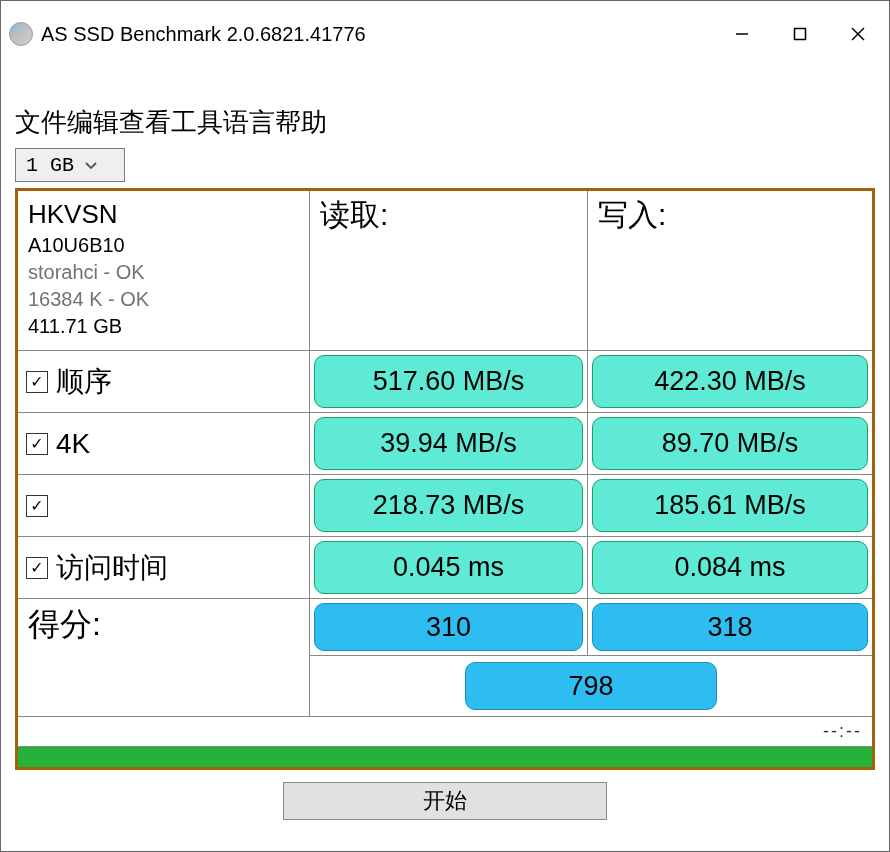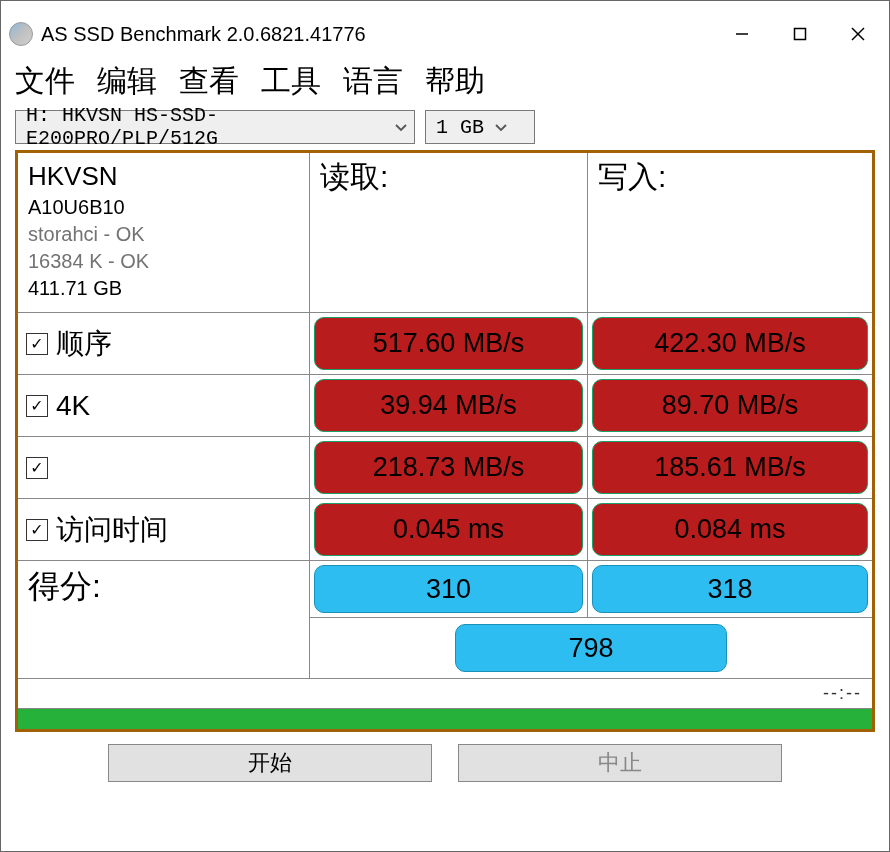--- a/index.html
+++ b/index.html
@@ -7,21 +7,21 @@
 
 .window { width: 890px; height: 852px; border: 1px solid #666; background: #fff; display: flex; flex-direction: column; }
 
 .titlebar { height: 42px; display: flex; align-items: center; padding: 0 2px 0 8px; background: #fff; margin-top: 12px; }
 .app-icon { width: 24px; height: 24px; margin-right: 8px; border-radius: 50%; background: linear-gradient(135deg, #8bb8d8 0%, #c0c0c0 50%, #d0d0d0 100%); border: 1px solid #999; }
 .title { font-size: 20px; flex: 1; color: #000; }
 .win-controls { display: flex; }
 .win-btn { width: 58px; height: 36px; display: flex; align-items: center; justify-content: center; cursor: default; font-size: 18px; font-family: Arial; }
 .win-btn svg { display: block; }
 
-.menubar { display: flex; padding: 6px 14px 8px 14px; gap: 22px; font-size: 30px; }
+.menubar { display: flex; padding: 6px 14px 8px 14px; font-size: 26px; margin-top: 44px; }
 .menu-item { cursor: default; }
 
 .controls-row { display: flex; padding: 0 14px 6px 14px; gap: 10px; }
 .dropdown { border: 1px solid #7a7a7a; background: #efefef; height: 34px; display: flex; align-items: center; padding: 0 6px 0 10px; font-family: "Courier New", monospace; font-size: 20px; }
 .dropdown .arrow { margin-left: 10px; }
 .drive-dd { width: 400px; }
 .size-dd { width: 110px; }
 
 .results { border: 3px solid #a16207; margin: 0 14px; display: flex; flex-direction: column; }
 
@@ -33,31 +33,31 @@
 .read-head { width: 278px; }
 .write-head { flex: 1; border-right: none; }
 
 .test-row { display: flex; border-bottom: 1px solid #888; height: 62px; }
 .label-cell { width: 292px; border-right: 1px solid #888; display: flex; align-items: center; padding-left: 8px; font-size: 28px; gap: 8px; }
 .chk { width: 22px; height: 22px; border: 1px solid #333; display: inline-flex; align-items: center; justify-content: center; font-size: 16px; line-height: 1; }
 .val-cell { display: flex; align-items: center; justify-content: center; padding: 4px; }
 .val-cell.read { width: 278px; border-right: 1px solid #888; }
 .val-cell.write { flex: 1; }
 .pill { width: 100%; height: 100%; border-radius: 10px; display: flex; align-items: center; justify-content: center; font-size: 27px; }
-.pill.green { background: #b91c1c; border: 1px solid #1aa068; }
+.pill.green { background: #5eead4; border: 1px solid #1aa068; }
 .pill.blue { background: #2dbdf0; border: 1px solid #1a8fb8; }
 
 .score-row { display: flex; border-bottom: 1px solid #888; height: 118px; }
 .score-label { width: 292px; border-right: 1px solid #888; padding: 4px 10px; font-size: 32px; }
 .score-body { flex: 1; display: flex; flex-direction: column; }
 .score-top { display: flex; height: 56px; }
 .score-top .sread { width: 278px; border-right: 1px solid #888; padding: 4px; }
 .score-top .swrite { flex: 1; padding: 4px; }
 .score-bottom { flex: 1; display: flex; align-items: center; justify-content: center; padding: 4px; border-top: 1px solid #888; }
-.score-bottom .pill { width: 272px; height: 48px; }
+.score-bottom .pill { width: 252px; height: 48px; }
 
 .progress-row { height: 30px; border-bottom: 1px solid #888; display:flex; align-items:center; justify-content:flex-end; padding-right:10px; font-size:18px; color:#333; letter-spacing:2px; }
 .bar-row { height: 20px; background: #26b13a; }
 
 .buttons-row { display: flex; justify-content: center; gap: 26px; padding: 12px 0 10px 0; }
 .action-btn { width: 324px; height: 38px; border: 1px solid #888; background: #e1e1e1; font-size: 22px; display: flex; align-items: center; justify-content: center; }
 .action-btn.disabled { color: #888; }
 
 
 </style>
@@ -91,28 +91,20 @@
   <div class="menubar">
     <span class="menu-item">文件</span>
     <span class="menu-item">编辑</span>
     <span class="menu-item">查看</span>
     <span class="menu-item">工具</span>
     <span class="menu-item">语言</span>
     <span class="menu-item">帮助</span>
   </div>
 
   <div class="controls-row">
-    <div class="dropdown drive-dd">
-      <span>H: HKVSN HS-SSD-E200PRO/PLP/512G</span>
-      <span class="arrow">
-        <svg width="14" height="10" viewBox="0 0 14 10">
-            <polyline points="2,2 7,7 12,2" fill="none" stroke="#555" stroke-width="1.8"></polyline>
-          </svg>
-      </span>
-    </div>
     <div class="dropdown size-dd">
       <span>1 GB</span>
       <span class="arrow">
         <svg width="14" height="10" viewBox="0 0 14 10">
             <polyline points="2,2 7,7 12,2" fill="none" stroke="#555" stroke-width="1.8"></polyline>
           </svg>
       </span>
     </div>
   </div>
 
@@ -196,15 +188,14 @@
         </div>
       </div>
     </div>
 
     <div class="progress-row">--:--</div>
     <div class="bar-row"></div>
   </div>
 
   <div class="buttons-row">
     <div class="action-btn">开始</div>
-    <div class="action-btn disabled">中止</div>
   </div>
 </div>
 
 </body></html>

